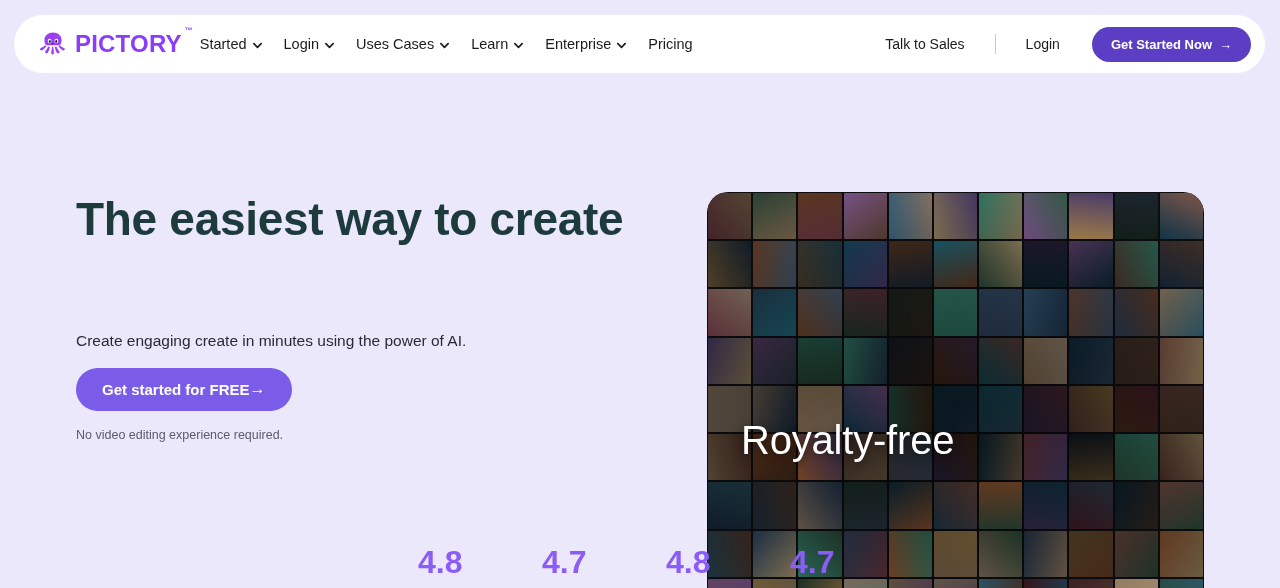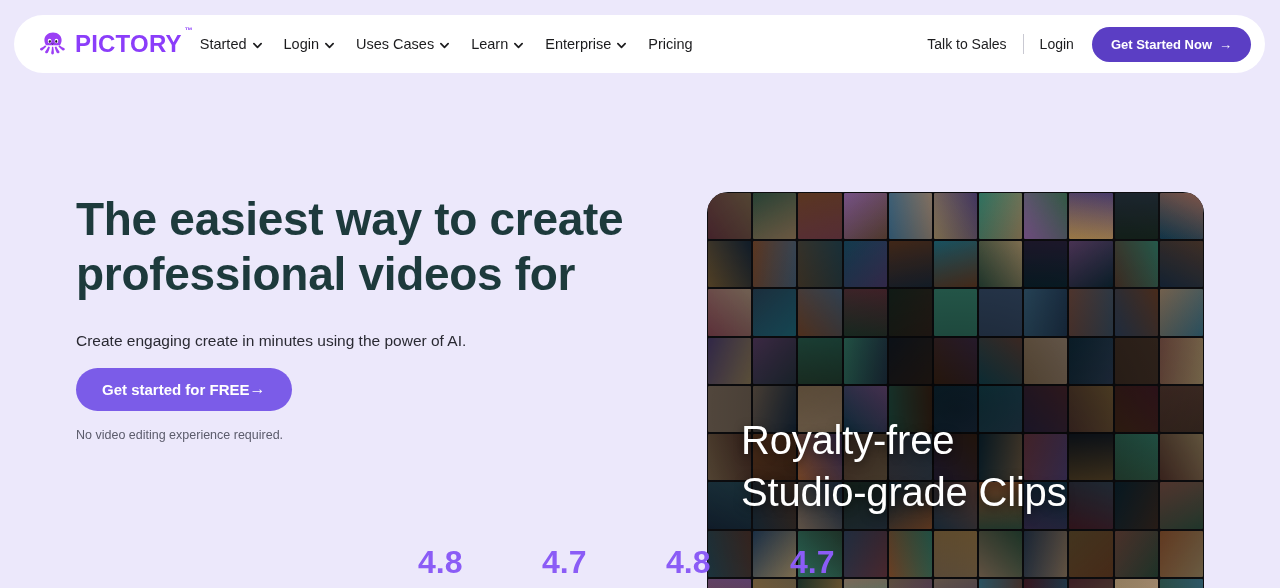--- a/index.html
+++ b/index.html
@@ -85,21 +85,21 @@
     width: 9px;
     height: 9px;
     position: relative;
     top: 1px;
   }
   .chev svg { display: block; }
 
   .nav-right {
     display: flex;
     align-items: center;
-    gap: 2px;
+    gap: 16px;
     flex-shrink: 0;
   }
 
   .talk-to-sales {
     font-size: 14px;
     color: #1c1c1e;
     cursor: pointer;
     white-space: nowrap;
     padding-right: 14px;
   }
@@ -357,21 +357,21 @@
     </button>
   </div>
 
 </div>
 
 <div class="hero">
 
   <div class="hero-left">
     <h1 class="hero-title">
       <span>The easiest way to create</span><br>
-      <span>professional videos for</span><br>
+      <br>
     </h1>
 
     <p class="hero-sub">Create engaging create in minutes using the power of AI.</p>
 
     <button class="btn-get-started-free">
       <span>Get started for FREE</span>
       <span class="arrow">→</span>
     </button>
 
     <p class="hero-note">No video editing experience required.</p>
@@ -475,21 +475,20 @@
         <div class="tile" style="background:linear-gradient(342deg,#3a2f55,#706052);filter:brightness(1.07);"></div>
         <div class="tile" style="background:linear-gradient(99deg,#2f5a6b,#4a2e26);filter:brightness(1.11);"></div>
         <div class="tile" style="background:linear-gradient(93deg,#4c1f2b,#2d4f66);filter:brightness(0.83);"></div>
         <div class="tile" style="background:linear-gradient(326deg,#6d5a43,#5a2f38);filter:brightness(0.77);"></div>
         <div class="tile" style="background:linear-gradient(230deg,#85705a,#7a6a4d);filter:brightness(1.28);"></div>
         <div class="tile" style="background:linear-gradient(62deg,#2b4d3a,#2f5a6b);filter:brightness(1.00);"></div>
       </div>
     <div class="video-vignette"></div>
     <div class="video-caption">
       <span>Royalty-free</span><br>
-      <span>Studio-grade Clips</span>
     </div>
   </div>
 
 </div>
 
 <div class="ratings">
   <div class="rating-item">
     <div class="rating-score">4.8</div>
   </div>
   <div class="rating-item">

